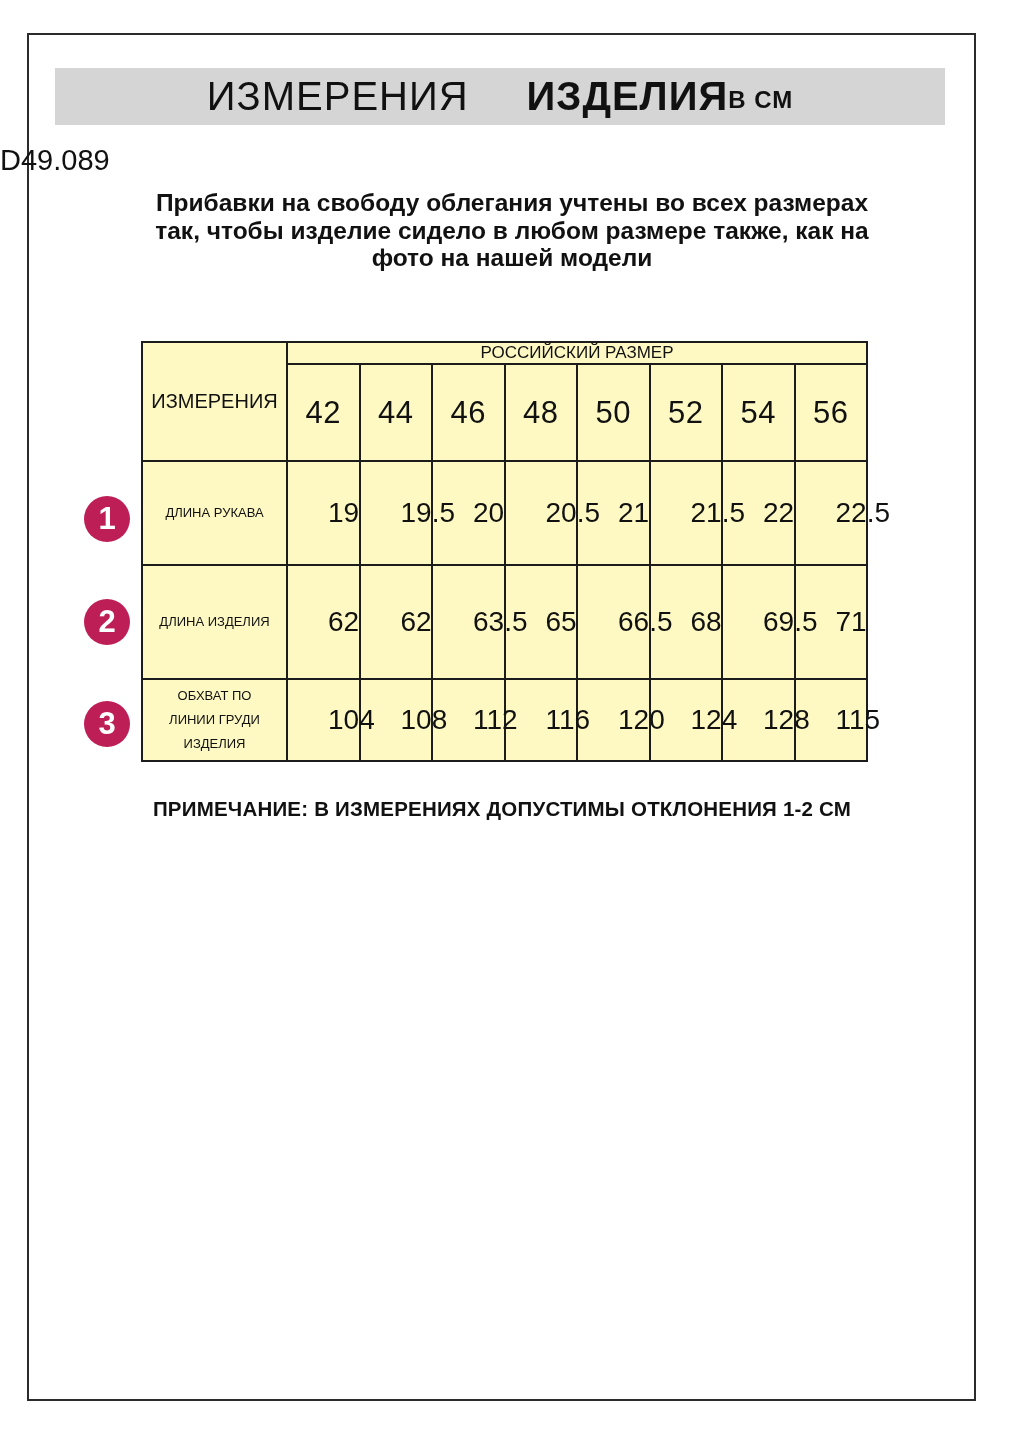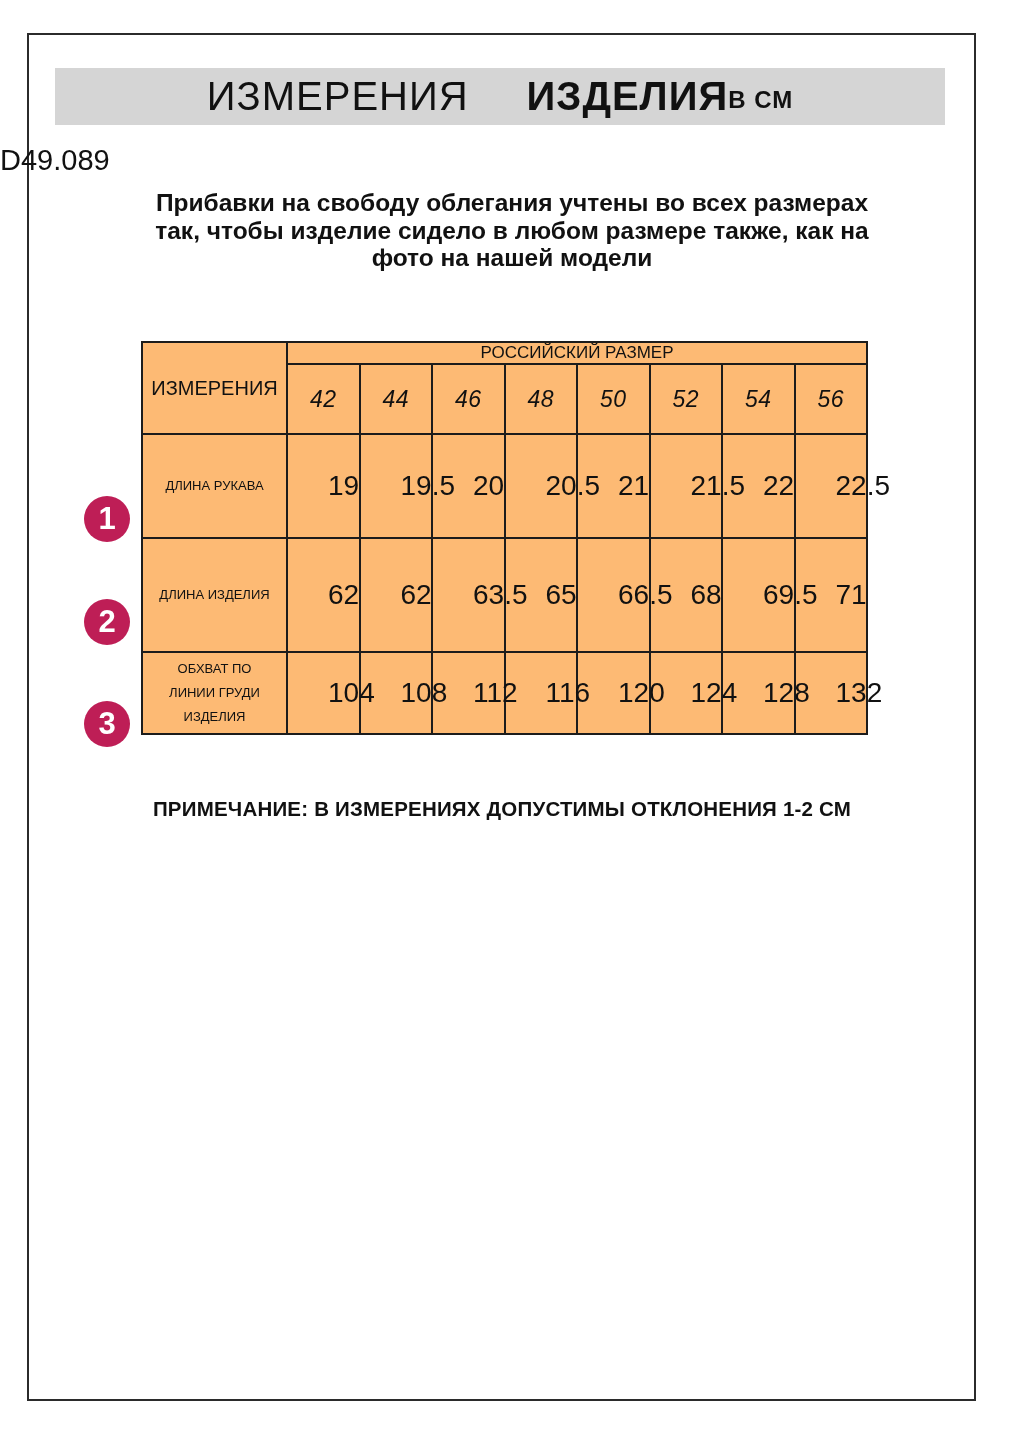--- a/index.html
+++ b/index.html
@@ -67,31 +67,30 @@
     position: absolute;
     left: 141px; top: 341px;
     width: 725px;
     border-collapse: collapse;
     table-layout: fixed;
   }
   table.size-table td, table.size-table th {
     border: 2px solid #1c1c1c;
     text-align: center;
     vertical-align: middle;
-    background: #fdba74;
+    background: #fef9c3;
     font-weight: 400;
   }
   td.corner-header { font-size: 20px; }
   td.group-header { height: 22px; font-size: 17px; }
   td.size-header {
-    height: 70px;
-    font-size: 23px;
+    height: 97px;
+    font-size: 31px;
     font-weight: 900;
     letter-spacing: 0.5px;
-    font-style: italic;
   }
   td.row-label {
     font-size: 13px;
     line-height: 24px;
     padding: 4px 10px;
   }
   td.value-cell { font-size: 28px; padding-left: 40px; }
   tr.data-row-0 td { height: 104px; }
   tr.data-row-1 td { height: 114px; }
   tr.data-row-2 td { height: 75px; }
@@ -187,21 +186,21 @@
     </tr>
     <tr class="data-row-2">
       <td class="row-label">ОБХВАТ ПО ЛИНИИ ГРУДИ ИЗДЕЛИЯ</td>
       <td class="value-cell">104</td>
       <td class="value-cell">108</td>
       <td class="value-cell">112</td>
       <td class="value-cell">116</td>
       <td class="value-cell">120</td>
       <td class="value-cell">124</td>
       <td class="value-cell">128</td>
-      <td class="value-cell">132</td>
+      <td class="value-cell">115</td>
     </tr>
   </tbody>
 </table>
 
 <div class="num-badge b0">1</div>
 <div class="num-badge b1">2</div>
 <div class="num-badge b2">3</div>
 
 <div class="note">ПРИМЕЧАНИЕ: В ИЗМЕРЕНИЯХ ДОПУСТИМЫ ОТКЛОНЕНИЯ 1-2 СМ</div>
 

